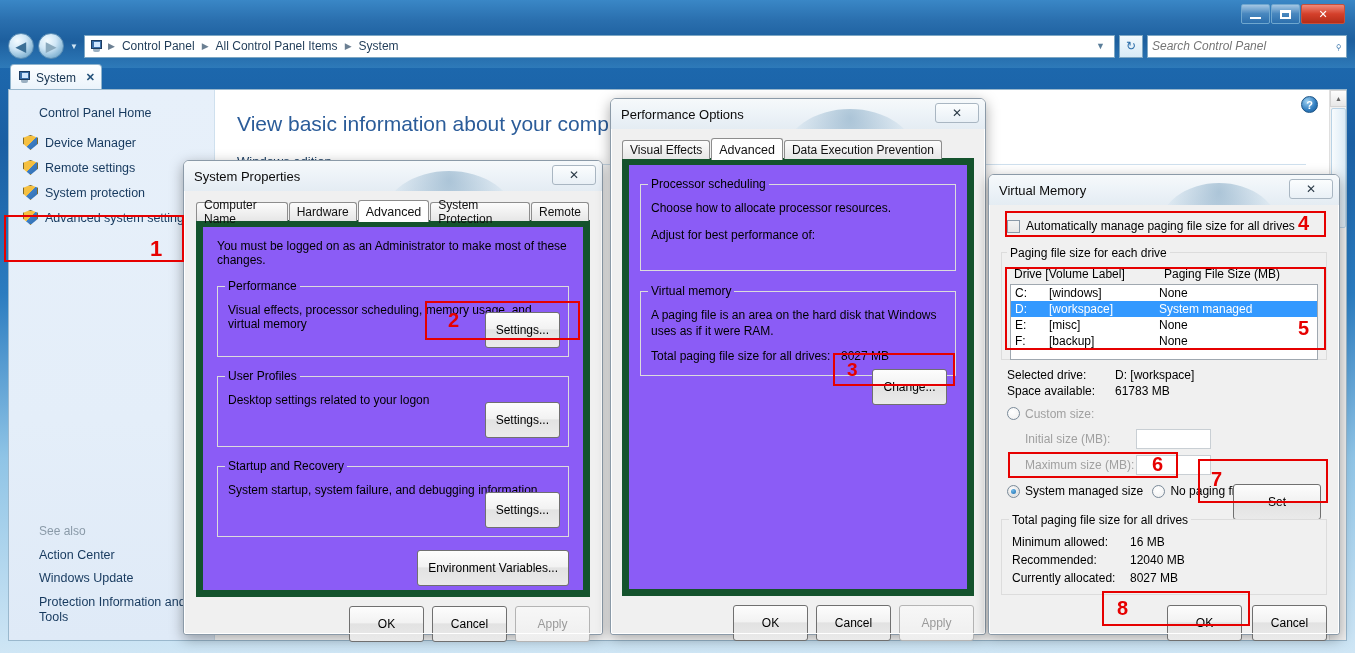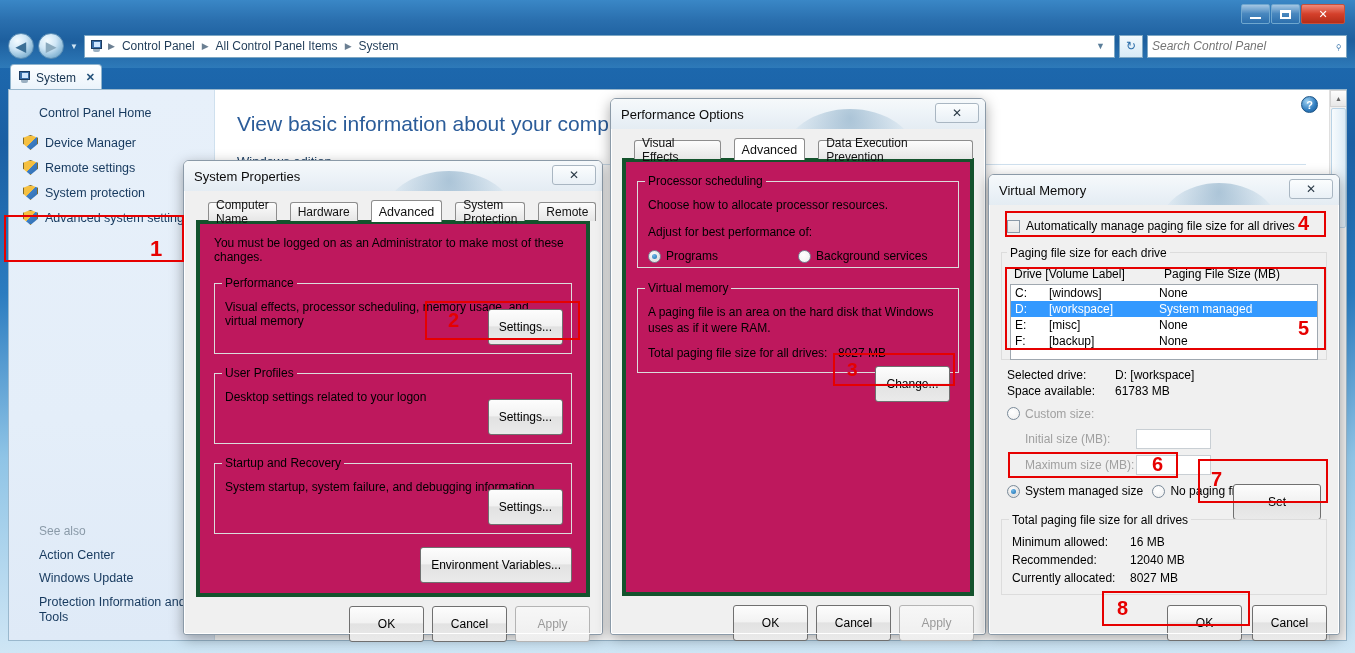--- a/index.html
+++ b/index.html
@@ -146,28 +146,28 @@
     position:absolute; right:6px; top:4px; width:44px;height:20px;
     border:1px solid #a9b6c2; border-radius:3px;
     background:linear-gradient(180deg,#fbfdfe,#e9f0f6);
     display:flex;align-items:center;justify-content:center; color:#2b3a47; font-size:12px;
   }
   .dlg-body{ padding:8px 10px 10px 10px; }
   .tabs{ display:flex; align-items:flex-end; height:22px; position:relative; z-index:2; }
   .tab{
     height:19px; padding:0 7px; display:flex;align-items:center;
     background:linear-gradient(180deg,#fcfcfc,#e6e6e6); border:1px solid #8d8d8d;
-    border-bottom:none; border-radius:3px 3px 0 0; margin-right:1px; font-size:12px; color:#111;margin-left:12px;
+    border-bottom:none; border-radius:3px 3px 0 0; margin-right:1px; font-size:12px; color:#111;
   }
   .tab.active{
     height:22px; background:#fff; border-color:#8d8d8d; font-size:12.5px;
     position:relative; z-index:3; margin-bottom:-1px;
   }
   .tabpanel{
-    background:#be185d; border:4px solid #14532d; position:relative; z-index:1; margin-top:-1px; padding:10px 10px;
+    background:#8b5cf6; border:7px solid #14532d; position:relative; z-index:1; margin-top:-1px; padding:10px 10px;
   }
   .grp{
     border:1px solid #dcdcdc; margin-top:10px; padding:10px 10px 12px 10px; position:relative;
   }
   .grp > legend{ padding:0 3px; font-size:12px; color:#000; margin-left:-3px;}
   .btn{
     height:36px; min-width:75px; padding:0 10px;
     border:1px solid #707070; border-radius:3px;
     background:linear-gradient(180deg,#fdfdfd 0%,#f2f2f2 46%,#e2e2e2 50%,#eaeaea 100%);
     font-family:"Liberation Sans",sans-serif; font-size:12px; color:#000;
@@ -399,30 +399,20 @@
         </div>
       <div class="tab">
           <span>Data Execution Prevention</span>
         </div>
     </div>
     <div class="tabpanel" style="height:438px; padding:10px 11px;">
       <fieldset class="grp" style="margin-top:2px; height:94px;">
         <legend>Processor scheduling</legend>
         <div>Choose how to allocate processor resources.</div>
         <div style="margin-top:13px;">Adjust for best performance of:</div>
-        <div style="margin-top:10px; display:flex;">
-          <label class="radio on" style="width:150px;">
-            <span class="dot"></span>
-            <span>Programs</span>
-          </label>
-          <label class="radio off">
-            <span class="dot"></span>
-            <span>Background services</span>
-          </label>
-        </div>
       </fieldset>
 
       <fieldset class="grp" style="margin-top:13px; height:92px;">
         <legend>Virtual memory</legend>
         <div style="line-height:1.32;">A paging file is an area on the hard disk that Windows uses as if it were RAM.</div>
         <div style="margin-top:9px; display:flex;">
           <span style="width:190px;">Total paging file size for all drives:</span>
           <span>8027 MB</span>
         </div>
         <button class="btn" style="position:absolute; right:8px; bottom:-30px;">Change...</button>

